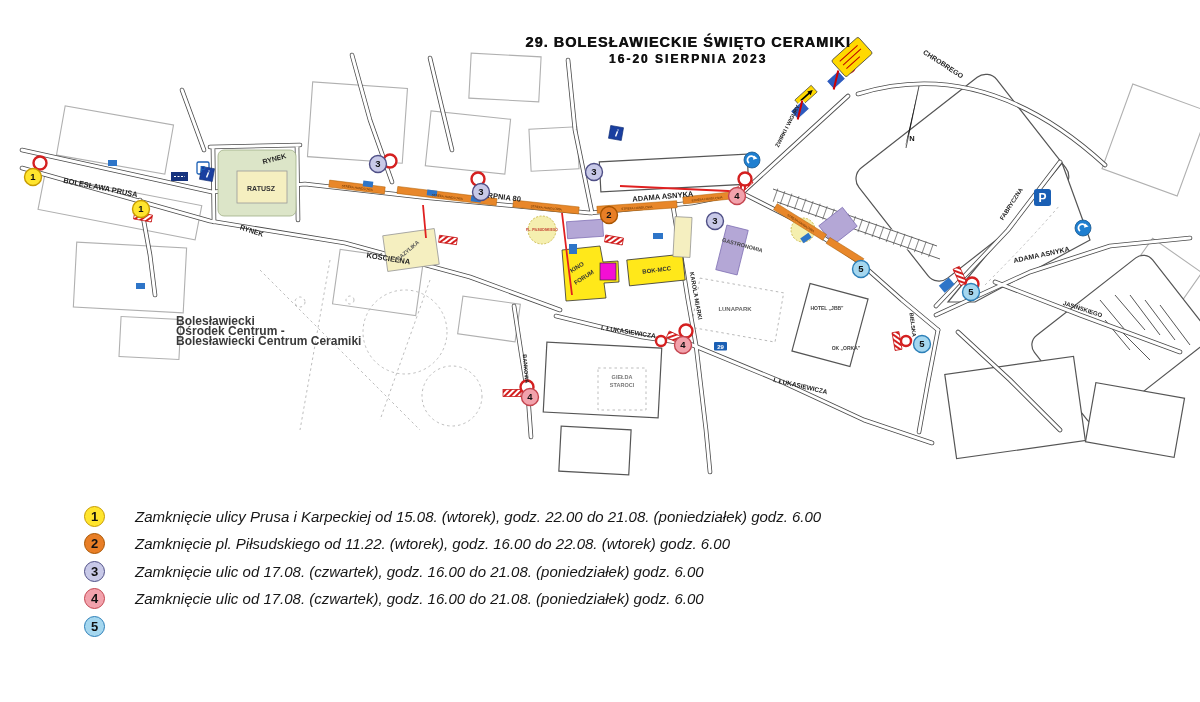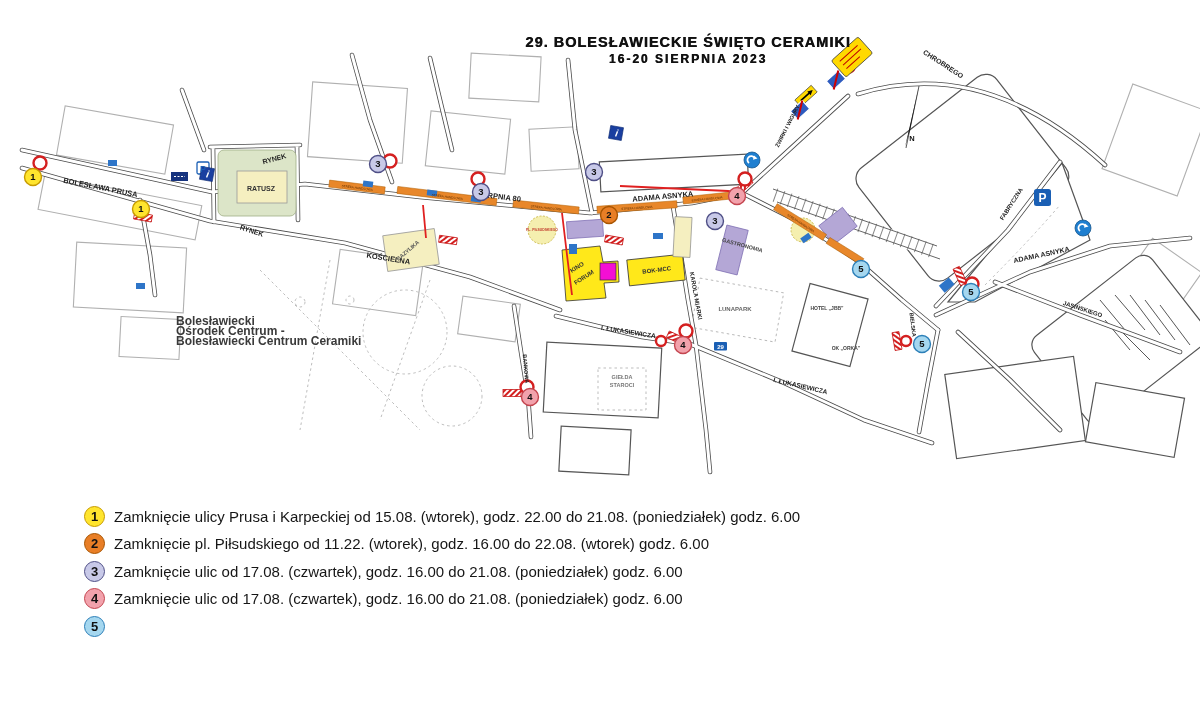--- a/index.html
+++ b/index.html
@@ -12,21 +12,21 @@
                    text-shadow:0.5px 0 0 #111;}
   #title-block .t2{font-size:12px;font-weight:bold;letter-spacing:2px;margin-top:2px;
                    text-shadow:0.5px 0 0 #111;}
   #map-annotation{position:absolute;left:176px;top:316px;font-size:12px;line-height:10px;
                   font-weight:bold;color:#3a3a3a;white-space:nowrap;}
   #legend{position:absolute;left:84px;top:505px;}
   .lg-row{display:flex;align-items:center;height:22px;margin-bottom:5.5px;}
   .lg-dot{width:21px;height:21px;border-radius:50%;border:1.6px solid #888;
           display:flex;align-items:center;justify-content:center;
           font-size:13px;font-weight:bold;color:#111;flex:0 0 auto;box-sizing:border-box;}
-  .lg-text{font-size:15px;color:#161616;padding-left:9px;white-space:nowrap;}
+  .lg-text{font-size:15px;color:#161616;padding-left:30px;white-space:nowrap;font-style:italic;}
   text{font-family:"Liberation Sans",sans-serif;}
 </style>
 </head>
 <body>
 <div id="stage">
 
 <div id="map-wrap">
 <svg id="map-svg" width="1200" height="500" viewBox="0 0 1200 500">
   <defs>
     <pattern id="bar" width="4" height="6" patternUnits="userSpaceOnUse" patternTransform="rotate(45)">

